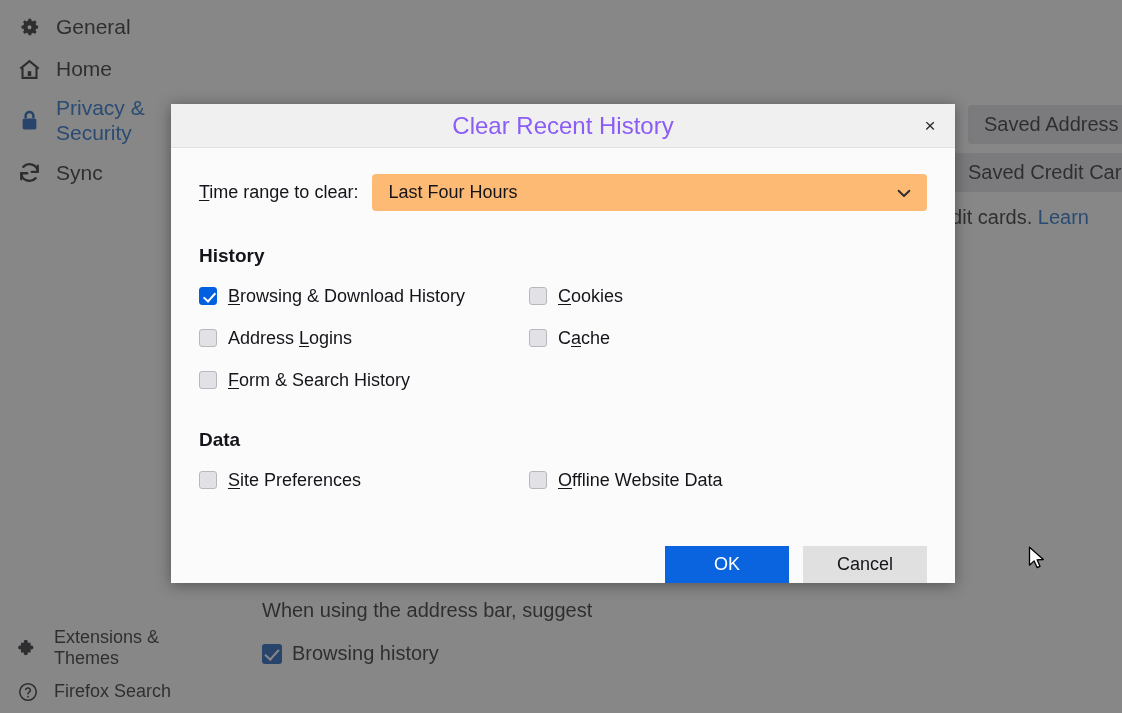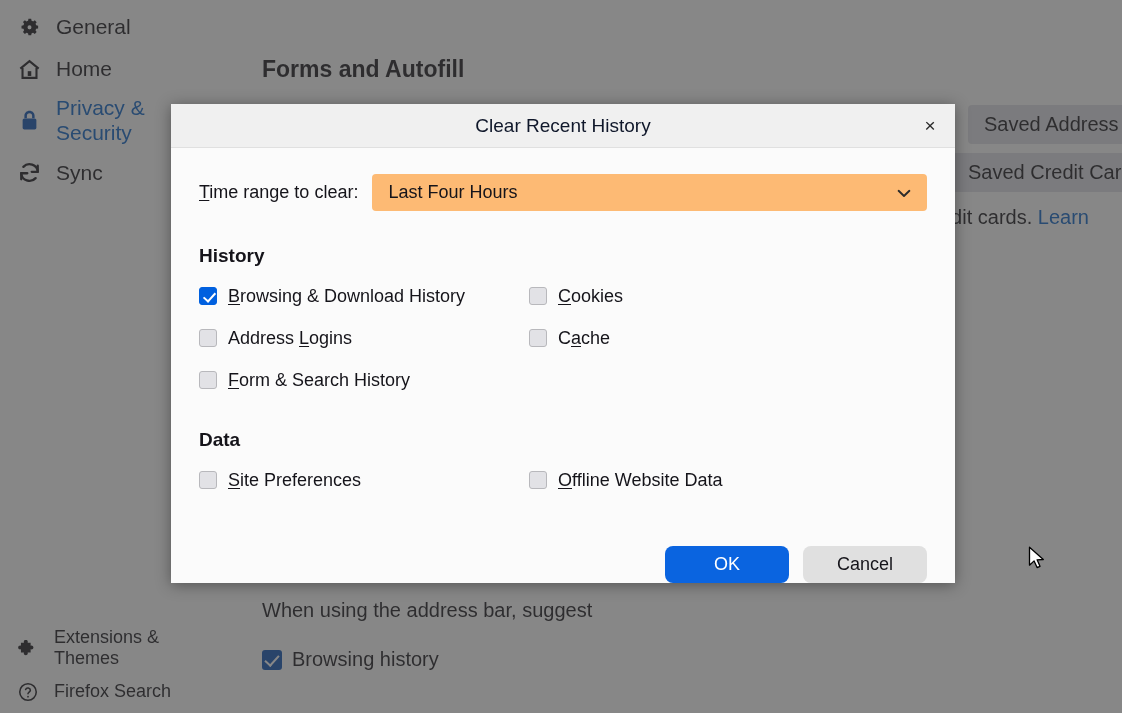--- a/index.html
+++ b/index.html
@@ -71,21 +71,21 @@
     font-size: 20px;
     color: #15141a;
     white-space: nowrap;
   }
   .row-right { position: absolute; }
   .bodytext { font-size: 20px; color: #15141a; }
   .link { color: #0a62c7; }
 
   .addrbar-block { position: absolute; left: 12px; top: 560px; width: 700px; }
   .addrbar-block .sec-title { margin-bottom: 12px; }
-  .cb-line { display: flex; align-items: center; gap: 10px; margin-top: 26px; }
+  .cb-line { display: flex; align-items: center; gap: 10px; margin-top: 20px; }
   .cb-blue {
     width: 20px; height: 20px; border-radius: 3px;
     background: #0a50b4; position: relative; flex: 0 0 20px;
   }
   .cb-blue::after {
     content: ""; position: absolute; left: 6px; top: 2px;
     width: 6px; height: 12px;
     border: solid #fff; border-width: 0 2.6px 2.6px 0;
     transform: rotate(42deg);
   }
@@ -107,21 +107,21 @@
     font-size: 17px;
     color: #15141a;
   }
   .dlg-titlebar {
     height: 44px; flex: 0 0 44px;
     background: #f0f0f0;
     border-bottom: 1px solid #e0e0e0;
     display: flex; align-items: center; justify-content: center;
     position: relative;
   }
-  .dlg-title { font-size: 19px; color: #0f172a; }
+  .dlg-title { font-size: 24px; color: #8b5cf6; }
   .dlg-close {
     position: absolute; right: 8px; top: 50%;
     transform: translateY(-50%);
     width: 34px; height: 34px;
     display: flex; align-items: center; justify-content: center;
     font-size: 19px; color: #2b2b2b;
     line-height: 1;
   }
   .dlg-body { padding: 26px 28px 0 28px; flex: 1 1 auto; position: relative; }
 
@@ -171,21 +171,21 @@
   }
 
   .dlg-footer {
     display: flex; justify-content: flex-end; gap: 14px;
     padding: 0 28px 0 28px;
     margin-top: 18px;
   }
   .btn {
     min-width: 124px;
     height: 37px;
-    border-radius: 8px;
+    border-radius: 0;
     display: flex; align-items: center; justify-content: center;
     font-size: 18px;
   }
   .btn.primary { background: #0a64e0; color: #ffffff; }
   .btn.secondary { background: #e0e0e0; color: #15141a; }
 
   
   #cursor { position: absolute; left: 1028px; top: 546px; width: 20px; height: 26px; }
 </style>
 </head>
@@ -256,21 +256,20 @@
             <path d="M9.4 9.3a2.7 2.7 0 0 1 5.2.9c0 1.8-2.6 2.2-2.6 3.8" stroke-linecap="round"></path>
             <circle cx="12" cy="17.1" r="0.95" fill="#15141a" stroke="none"></circle>
           </svg>
         </span>
         <span class="nav-label">Firefox Search</span>
       </div>
     </div>
   </div>
 
   <div class="mainpane">
-    <h2 class="sec-title">Forms and Autofill</h2>
 
     <div class="row-right" style="left:718px; top:105px;">
       <span class="pillbtn">Saved Address</span>
     </div>
     <div class="row-right" style="left:702px; top:153px;">
       <span class="pillbtn">Saved Credit Car</span>
     </div>
     <div class="row-right bodytext" style="left:690px; top:206px; white-space:nowrap;">
       <span>edit cards.</span>
       <span class="link">Learn</span>

